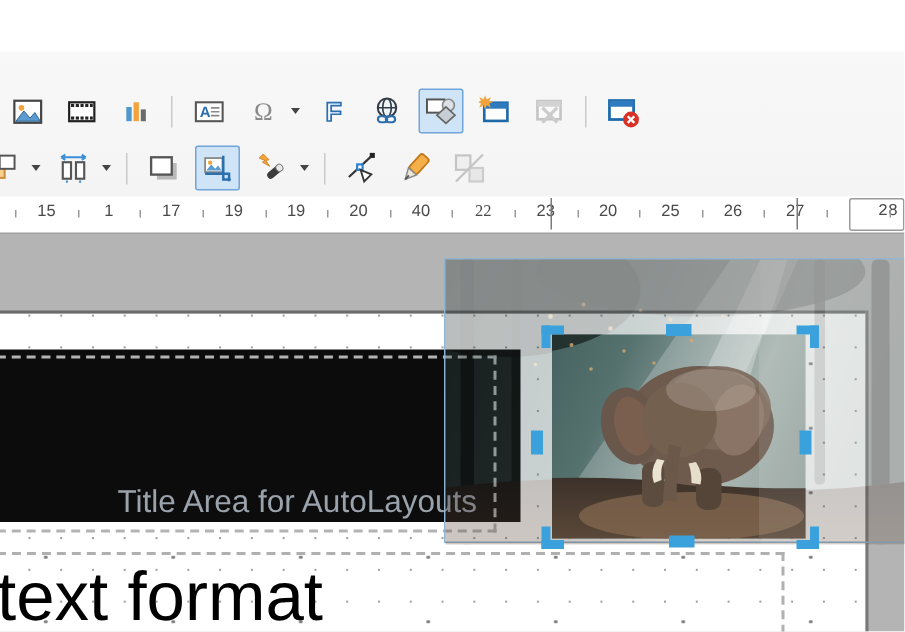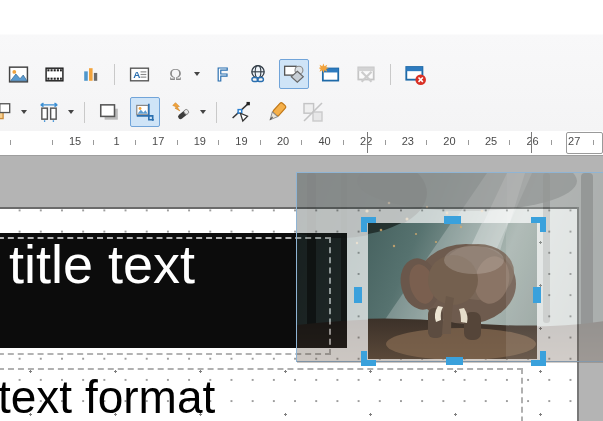--- a/index.html
+++ b/index.html
@@ -15,21 +15,21 @@
   .tbtn{position:relative;width:28px;height:28px;margin:0 3px;display:flex;align-items:center;justify-content:center;border:1px solid transparent;border-radius:2px;flex:0 0 auto;}
   .tbtn.active{background:#cfe4f7;border-color:#71a4d9;}
   .tbtn.disabled{opacity:.45;filter:grayscale(1);}
   .tbtn svg{display:block;}
   .dd{width:0;height:0;border-left:3.5px solid transparent;border-right:3.5px solid transparent;border-top:4px solid #444;margin:0 4px 0 1px;flex:0 0 auto;}
   .sep{width:1px;height:21px;background:#c9c9c9;margin:0 6px;flex:0 0 auto;}
   .clipbtn{margin-left:-13px;}
 
   
   .ruler{position:absolute;left:0;top:131px;width:603px;height:24px;background:#fff;border-bottom:1px solid #9e9e9e;}
-  .rnum{position:absolute;top:4px;transform:translateX(-50%);font-size:11px;color:#4a4a4a;margin-left:44px;}
+  .rnum{position:absolute;top:4px;transform:translateX(-50%);font-size:11px;color:#4a4a4a;}
   .rtick{position:absolute;top:9px;width:1px;height:5px;background:#9a9a9a;}
   .rmark{position:absolute;top:1px;width:1px;height:21px;background:#7a7a7a;}
   .rbox{position:absolute;left:566px;top:1px;width:35px;height:20px;border:1px solid #9a9a9a;border-radius:2px;}
 
   
   .workspace{position:absolute;left:0;top:156px;width:603px;height:265px;background:#b4b4b4;}
   .slide{position:absolute;left:0;top:209px;width:577px;height:212px;background:#fff;
     background-image:
       radial-gradient(circle,#7f7f7f 1.1px,transparent 1.3px),
       radial-gradient(circle,#9d9d9d .7px,transparent .9px);
@@ -255,21 +255,21 @@
           <span class="rnum" style="left: 114.2px;">17</span>
           <span class="rtick" style="left: 93.4px;"></span>
           <span class="rnum" style="left: 155.8px;">19</span>
           <span class="rtick" style="left: 135px;"></span>
           <span class="rnum" style="left: 197.4px;">19</span>
           <span class="rtick" style="left: 176.6px;"></span>
           <span class="rnum" style="left: 239px;">20</span>
           <span class="rtick" style="left: 218.2px;"></span>
           <span class="rnum" style="left: 280.6px;">40</span>
           <span class="rtick" style="left: 259.8px;"></span>
-          <span class="rnum" style="left: 322.2px;">22</span>
+          <span class="rnum" style="left: 322.2px; font-family: Liberation Serif, serif;">22</span>
           <span class="rtick" style="left: 301.4px;"></span>
           <span class="rnum" style="left: 363.8px;">23</span>
           <span class="rtick" style="left: 343px;"></span>
           <span class="rnum" style="left: 405.4px;">20</span>
           <span class="rtick" style="left: 384.6px;"></span>
           <span class="rnum" style="left: 447px;">25</span>
           <span class="rtick" style="left: 426.2px;"></span>
           <span class="rnum" style="left: 488.6px;">26</span>
           <span class="rtick" style="left: 467.8px;"></span>
           <span class="rnum" style="left: 530.2px;">27</span>
@@ -284,21 +284,21 @@
   </div>
 
   <div class="workspace">
     <div class="slide" style="left:0;top:53px;"></div>
   </div>
   <div class="slide-topline"></div>
   <div class="slide-rightline"></div>
 
   <div class="titlebox"></div>
   <div class="title-ph"></div>
-  <div class="title-text">title text</div>
+  <div class="title-area-label">Title Area for AutoLayouts</div>
 
   <div class="outline-ph"></div>
   <div class="outline-text">text format</div>
 
   <div class="ghost" id="ghost">
   <svg width="307" height="190" viewBox="0 0 307 190" xmlns="http://www.w3.org/2000/svg">
     <defs>
       <linearGradient id="bgGrad" x1="0" y1="0" x2="1" y2="0.25">
         <stop offset="0" stop-color="#2c4746"></stop>
         <stop offset="0.45" stop-color="#56726f"></stop>

